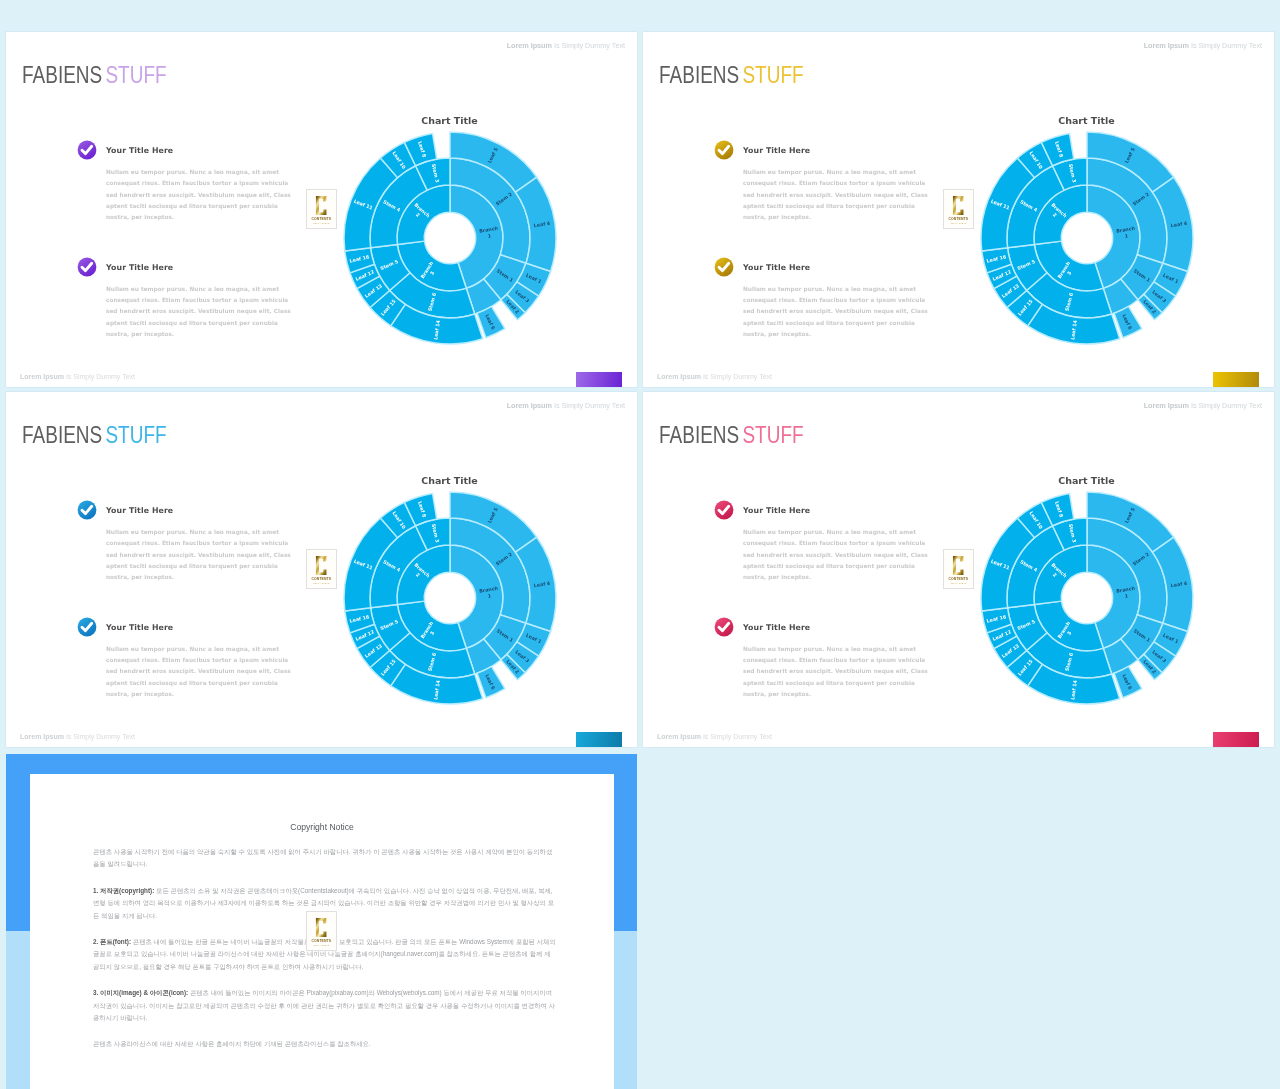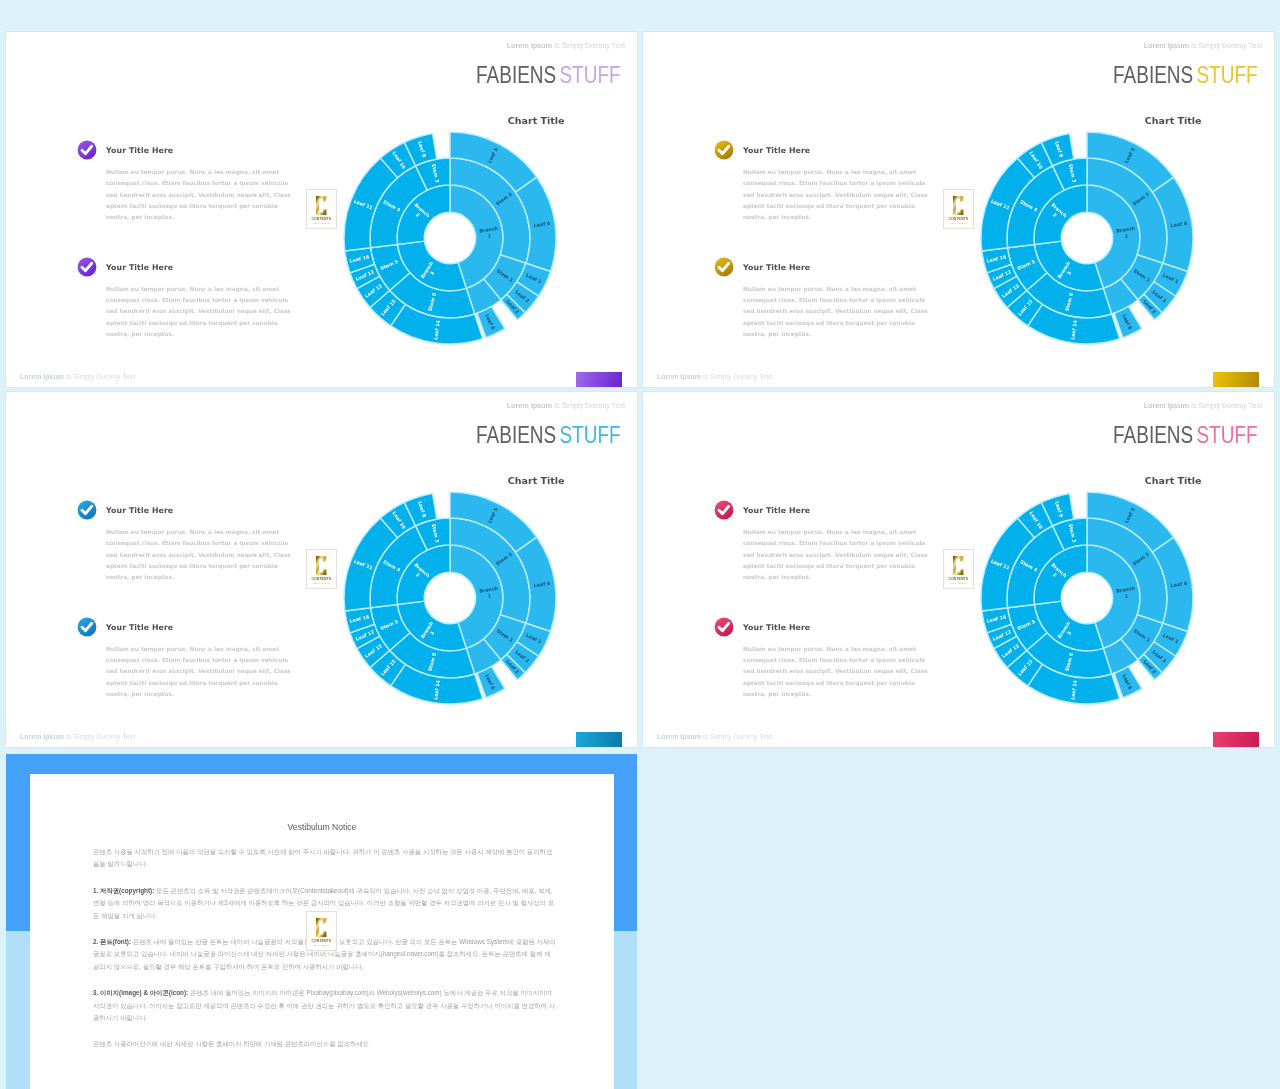--- a/index.html
+++ b/index.html
@@ -12,41 +12,41 @@
   .slide.s2{left:6px;  top:366px; width:631px;height:355px;}
   .slide.s3{left:643px;top:366px; width:631px;height:355px;}
   .slide.s4{left:6px;  top:728px; width:631px;height:355px;background:transparent;box-shadow:none;}
 
   
   .hdr-note{position:absolute;right:12px;top:9px;font-size:7.3px;color:#d2d6d9;letter-spacing:-0.05px;white-space:nowrap;font-family:"Liberation Sans",sans-serif;}
   .hdr-note b{font-weight:bold;color:#c6cace;}
   .ftr-note{position:absolute;left:14px;bottom:6px;font-size:7.1px;color:#d8dbde;letter-spacing:-0.05px;white-space:nowrap;font-family:"Liberation Sans",sans-serif;}
   .ftr-note b{font-weight:bold;color:#cdd1d4;}
   .corner-bar{position:absolute;right:15px;bottom:0px;width:46px;height:15px;}
-  .title{position:absolute;left:0;right:0;top:30px;text-align:right;font-size:23.2px;font-weight:300;letter-spacing:0px;color:#5e5e5e;font-family:"Liberation Sans",sans-serif;}
+  .title{position:absolute;left:0;right:0;top:30px;text-align:left;font-size:23.2px;font-weight:300;letter-spacing:0px;color:#5e5e5e;font-family:"Liberation Sans",sans-serif;}
   .title>span{display:inline-block;}
   .title .inner{display:inline-block;transform:scaleX(0.818);transform-origin:center;}
   .title .accent{margin-left:4px;}
 
   .bullets{position:absolute;left:71px;top:110px;width:250px;font-weight:bold;}
   .bullet{position:relative;margin-bottom:35px;}
     .bullet .chk{position:absolute;left:0px;top:-2px;width:20px;height:20px;border-radius:50%;}
   .bullet .chk svg{position:absolute;left:0;top:0;}
   .bullet .btitle{margin-left:29px;font-size:7.8px;color:#4d4d4d;letter-spacing:.1px;padding-top:4px;font-family:"DejaVu Sans",sans-serif;line-height:10px;}
   .bullet .bbody{margin-left:29px;margin-top:11px;font-size:5.75px;line-height:11.35px;color:#cacaca;width:190px;letter-spacing:.02px;font-family:"DejaVu Sans",sans-serif;}
 
   .wm{position:absolute;width:31px;height:40px;border:0.6px solid #e0e0e0;background:#fffefa;
       display:flex;flex-direction:column;align-items:center;justify-content:flex-start;padding-top:5px;box-sizing:border-box;}
   .wm .wmc{width:12.2px;height:21px;}
   .wm .wmn{font-size:3.3px;font-weight:bold;letter-spacing:.05px;color:#8a6a20;margin-top:0.8px;
       font-family:"Liberation Sans",sans-serif;transform:scaleX(1.05);}
   .wm .wms{font-size:2.0px;letter-spacing:.2px;color:#bda45e;margin-top:1.6px;font-family:"Liberation Sans",sans-serif;}
 
   .chart-wrap{position:absolute;}
-  .chart-title{position:absolute;left:0;width:100%;text-align:right;font-size:9.5px;font-weight:bold;color:#4c4c4c;font-family:"DejaVu Sans",sans-serif;}
+  .chart-title{position:absolute;left:0;width:100%;text-align:center;font-size:9.5px;font-weight:bold;color:#4c4c4c;font-family:"DejaVu Sans",sans-serif;}
 
   
   .cp-frame{position:absolute;left:0;top:0;width:631px;height:355px;}
   .cp-blue{position:absolute;left:0;top:0;width:631px;height:355px;background:#44a1f7;}
   .cp-fade{position:absolute;left:0;top:177px;width:631px;height:178px;background:#b1dffa;}
   .cp-paper{position:absolute;left:24px;top:20px;width:584px;height:315px;background:#fff;}
   .cp-title{position:absolute;left:0;width:100%;top:32px;text-align:center;font-size:12.0px;font-weight:bold;color:#3d3d3d;line-height:13px;}
   .cp-sub{position:absolute;left:0;width:100%;top:48px;text-align:center;font-size:8.6px;color:#55585c;line-height:10px;font-family:"Liberation Sans",sans-serif;}
   .cp-body{position:absolute;left:63px;top:72px;width:463px;font-size:6.35px;line-height:12.4px;color:#9a9da1;letter-spacing:0px;}
   .cp-body p{margin:0 0 14px 0;}
@@ -496,21 +496,21 @@
       <div class="chart-title" style="left: 328.5px; width: 230px; top: 82.7px;">Chart Title</div>
       <div class="ftr-note"><b>Lorem Ipsum</b> Is Simply Dummy Text</div>
       <div class="corner-bar" style="background: linear-gradient(100deg, rgb(234, 63, 112) 0%, rgb(203, 28, 80) 100%);"></div>
     </div>
   <div class="slide s4">
       <div class="cp-frame">
         <div class="cp-blue"></div>
         <div class="cp-fade"></div>
       </div>
       <div class="cp-paper">
-        <div class="cp-sub">Vestibulum Notice</div>
+        <div class="cp-sub">Copyright Notice</div>
         <div class="cp-body">
           <p>콘텐츠 사용을 시작하기 전에 다음의 약관을 숙지할 수 있도록 사전에 읽어 주시기 바랍니다. 귀하가 이 콘텐츠 사용을 시작하는 것은 사용시 계약에 본인이 동의하셨음을 알려드립니다.</p>
           <p><b>1. 저작권(copyright):</b> 모든 콘텐츠의 소유 및 저작권은 콘텐츠테이크아웃(Contentstakeout)에 귀속되어 있습니다. 사전 승낙 없이 상업적 이용, 무단전재, 배포, 복제, 변형 등에 의하여 영리 목적으로 이용하거나 제3자에게 이용하도록 하는 것은 금지되어 있습니다. 이러한 조항을 위반할 경우 저작권법에 의거한 민사 및 형사상의 모든 책임을 지게 됩니다.</p>
           <p><b>2. 폰트(font):</b> 콘텐츠 내에 들어있는 한글 폰트는 네이버 나눔글꼴의 저작물로 저작권이 보호되고 있습니다. 한글 외의 모든 폰트는 Windows System에 포함된 서체의 글꼴로 보호되고 있습니다. 네이버 나눔글꼴 라이선스에 대한 자세한 사항은 네이버 나눔글꼴 홈페이지(hangeul.naver.com)를 참조하세요. 폰트는 콘텐츠에 함께 제공되지 않으므로, 필요할 경우 해당 폰트를 구입하셔야 하며 폰트로 인하여 사용하시기 바랍니다.</p>
           <p><b>3. 이미지(image) &amp; 아이콘(icon):</b> 콘텐츠 내에 들어있는 이미지와 아이콘은 Pixabay(pixabay.com)와 Webolys(webolys.com) 등에서 제공한 무료 저작물 이미지이며 저작권이 있습니다. 이미지는 참고로만 제공되며 콘텐츠의 수정한 후 이에 관한 권리는 귀하가 별도로 확인하고 필요할 경우 사용을 수정하거나 이미지를 변경하여 사용하시기 바랍니다.</p>
           <p>콘텐츠 사용라이선스에 대한 자세한 사항은 홈페이지 하단에 기재된 콘텐츠라이선스를 참조하세요.</p>
         </div>
         <div class="wm cp-wm" style="">
           <div class="wmc"><svg viewBox="0 0 130 210" width="12.2" height="21" aria-label="C">
               <defs>

